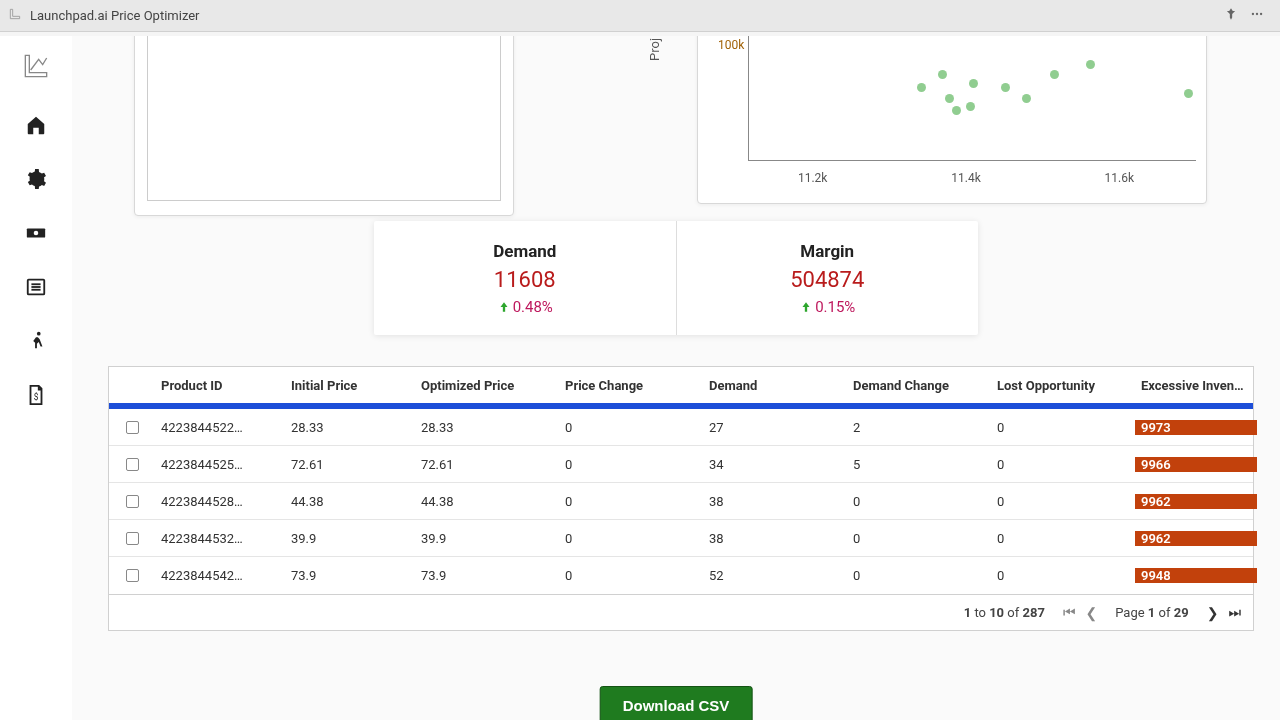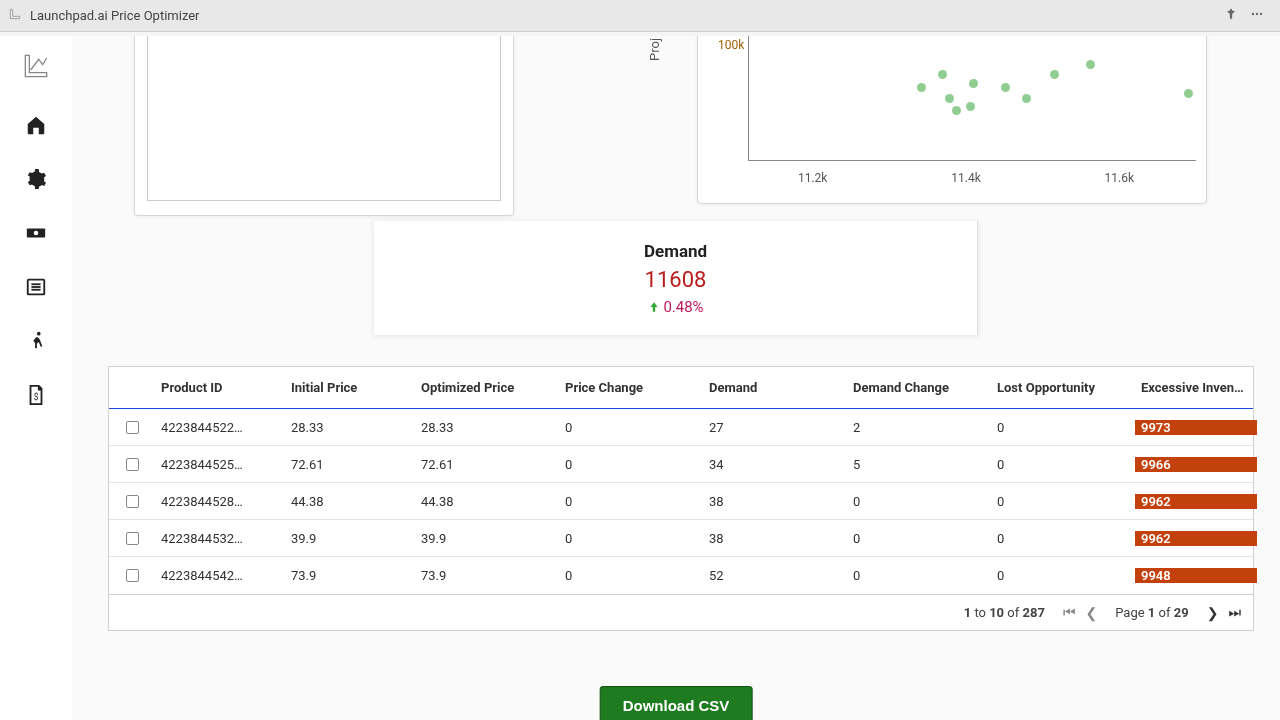--- a/index.html
+++ b/index.html
@@ -136,21 +136,21 @@
     right: 26px;
     border: 1px solid #d0d0d0;
     background: #fff;
   }
   .grid-header, .grid-row {
     display: grid;
     grid-template-columns: 46px 130px 130px 144px 144px 144px 144px 144px 122px;
     align-items: center;
     font-size: 13px;
   }
-  .grid-header { height: 42px; font-weight: 700; border-bottom: 1px solid #1d4ed8; color:#333;}
+  .grid-header { height: 42px; font-weight: 700; border-bottom: 6px solid #1d4ed8; color:#333;}
   .grid-header > div { padding: 0 6px; white-space: nowrap; overflow:hidden; text-overflow: ellipsis;}
   .grid-row { height: 37px; border-bottom: 1px solid #e5e5e5; }
   .grid-row > div { padding: 0 6px; white-space: nowrap; overflow:hidden; text-overflow: ellipsis;}
   .cell-check { display:flex; justify-content:center; }
   .cell-check .cb { width:13px; height:13px; border: 1.5px solid #888; border-radius:2px; cursor:pointer; }
   .cell-red { background: #c2410c; color:#fff; font-weight:600; }
   .grid-row:last-of-type { border-bottom: none; }
 
   .grid-footer {
     height: 36px;
@@ -288,20 +288,30 @@
 
   <div class="kpi-row">
     <div class="kpi">
       <div class="kpi-title">Demand</div>
       <div class="kpi-value">11608</div>
       <div class="kpi-change">
         <svg viewBox="0 0 24 24">
             <path d="M12 4l6 8h-4v8h-4v-8H6z"></path>
           </svg>
         <span>0.48%</span>
+      </div>
+    </div>
+    <div class="kpi">
+      <div class="kpi-title">Margin</div>
+      <div class="kpi-value">504874</div>
+      <div class="kpi-change">
+        <svg viewBox="0 0 24 24">
+            <path d="M12 4l6 8h-4v8h-4v-8H6z"></path>
+          </svg>
+        <span>0.15%</span>
       </div>
     </div>
   </div>
 
   <div class="grid">
     <div class="grid-header">
       <div></div>
       <div>Product ID</div>
       <div>Initial Price</div>
       <div>Optimized Price</div>

